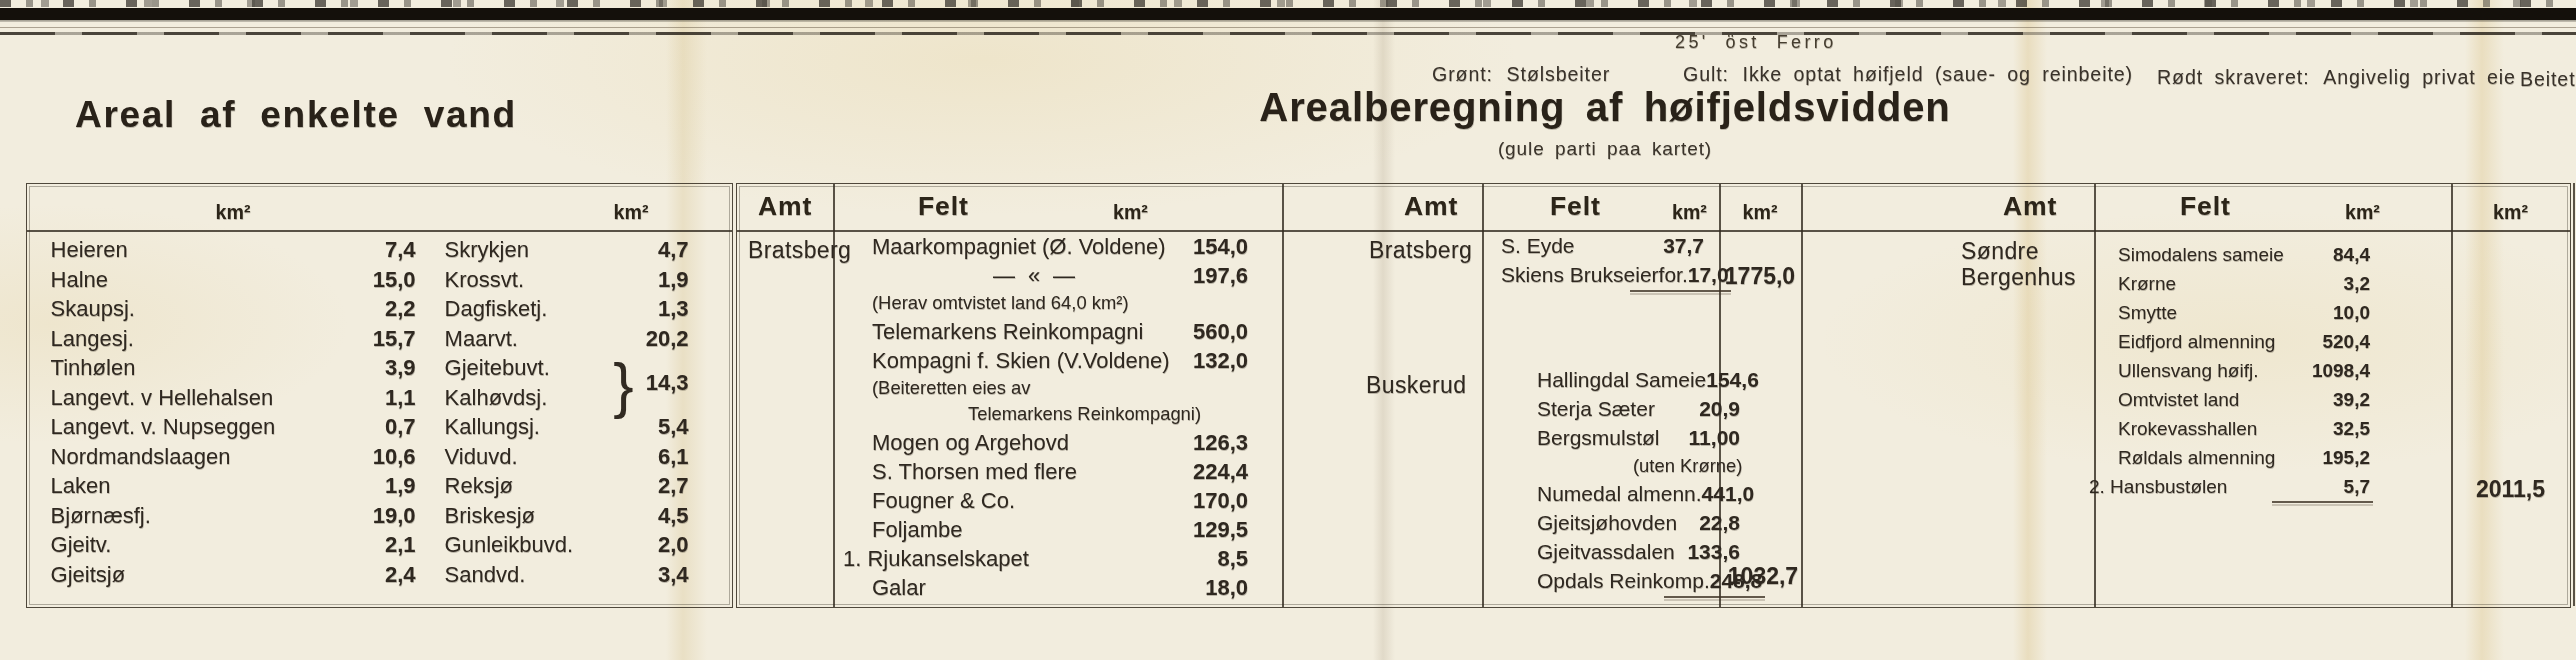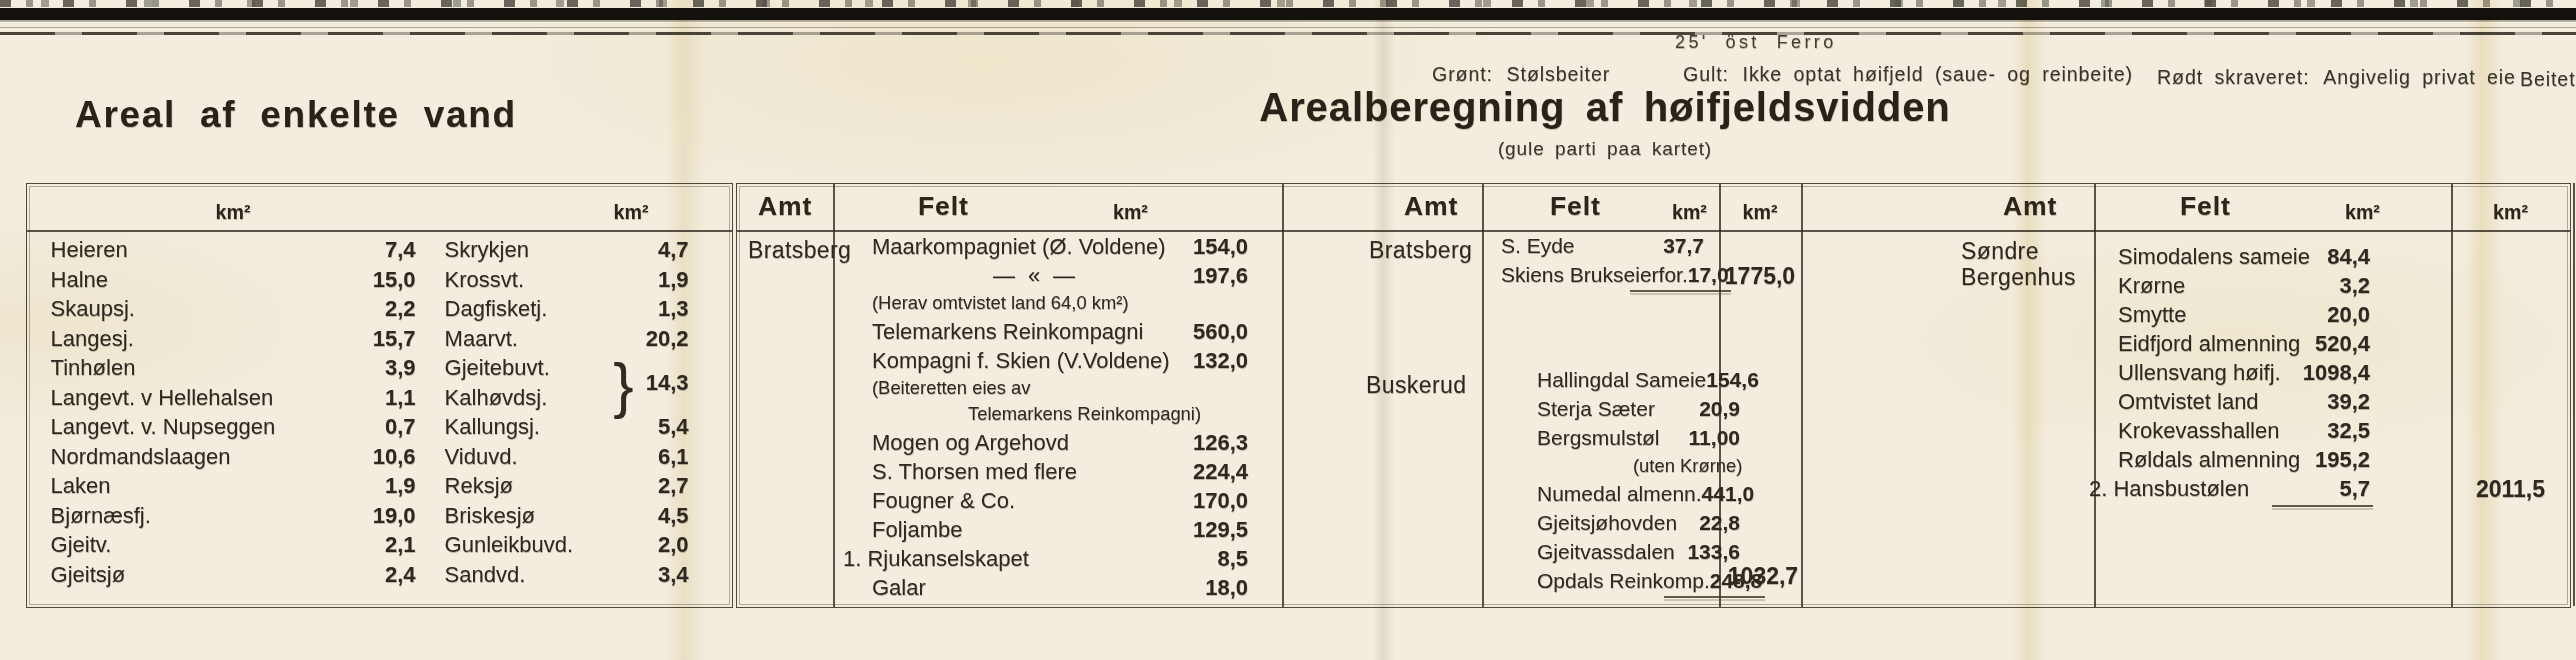--- a/index.html
+++ b/index.html
@@ -62,21 +62,21 @@
   .frow.note{height:26.5px;font-size:18.4px;}
   .frow.note2 .nm{padding-left:96px;}
   .frow.ditto .nm{padding-left:121px;letter-spacing:3.4px;}
   .frow.hang .nm{margin-left:-29px;}
   .frow.sum .vl{position:relative;}
   .frow.sum .vl::after{content:"";position:absolute;right:-2.6px;bottom:-5.1px;width:101px;height:2px;
     background:rgba(62,51,38,.8);box-shadow:0 3px 0 rgba(62,51,38,.22);}
   .felt1{left:135px;width:376px;top:50px;}
   .felt2a{left:764px;width:203px;top:50px;font-size:21px;}
   .felt2b{left:800px;width:203px;top:184px;font-size:21px;}
-  .felt3{left:1381px;width:252px;top:60px;font-size:22px;}
+  .felt3{left:1381px;width:252px;top:60px;font-size:19px;}
   .amtlab{position:absolute;font-size:23px;letter-spacing:0.4px;white-space:nowrap;}
   .amt1a{left:11px;top:53px;}
   .amt2a{left:632px;top:53px;}
   .amt2b{left:629px;top:188px;}
   .amt3a{left:1224px;top:55px;line-height:25.6px;}
   .total{position:absolute;text-align:center;font-weight:700;font-size:23px;}
   .tot1{left:982px;width:82px;top:79px;}
   .tot2{left:982px;width:88px;top:379px;}
   .tot3{left:1714px;width:119px;top:292px;}
 </style>
@@ -354,21 +354,21 @@
     <div class="frow">
           <span class="nm">Simodalens sameie</span>
           <span class="vl">84,4</span>
         </div>
         <div class="frow">
           <span class="nm">Krørne</span>
           <span class="vl">3,2</span>
         </div>
         <div class="frow">
           <span class="nm">Smytte</span>
-          <span class="vl">20,0</span>
+          <span class="vl">10,0</span>
         </div>
         <div class="frow">
           <span class="nm">Eidfjord almenning</span>
           <span class="vl">520,4</span>
         </div>
         <div class="frow">
           <span class="nm">Ullensvang høifj.</span>
           <span class="vl">1098,4</span>
         </div>
         <div class="frow">

